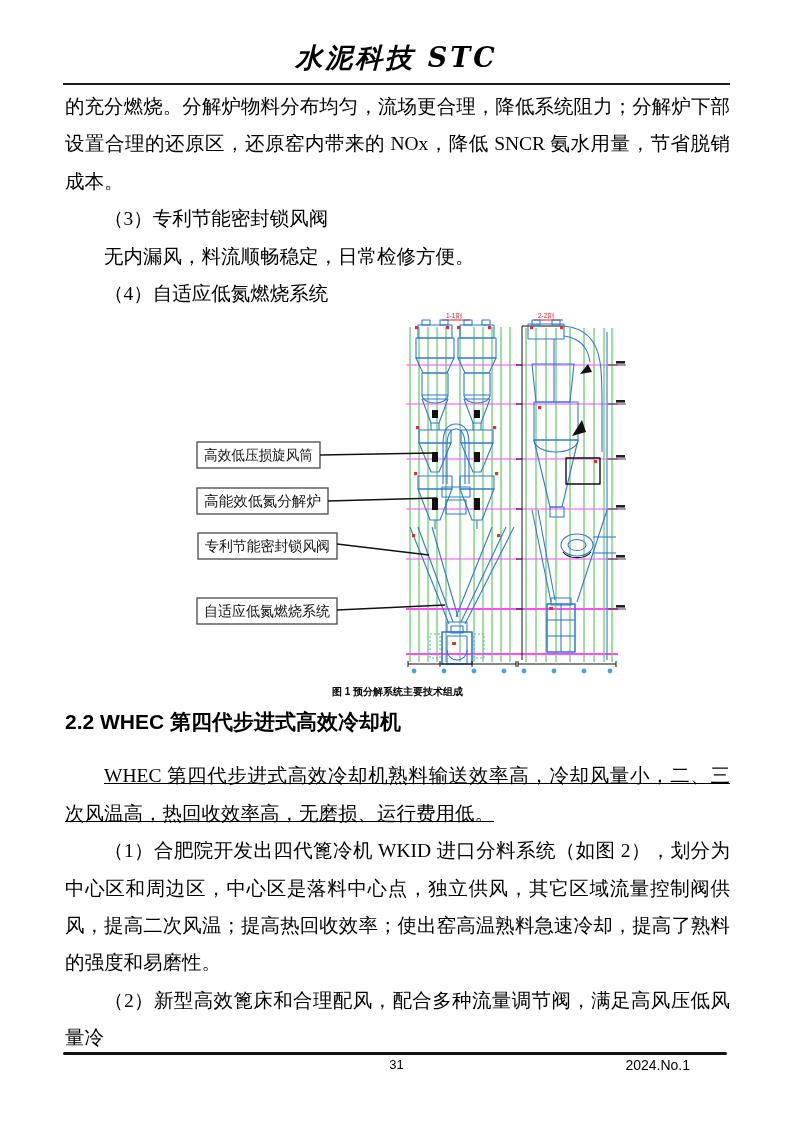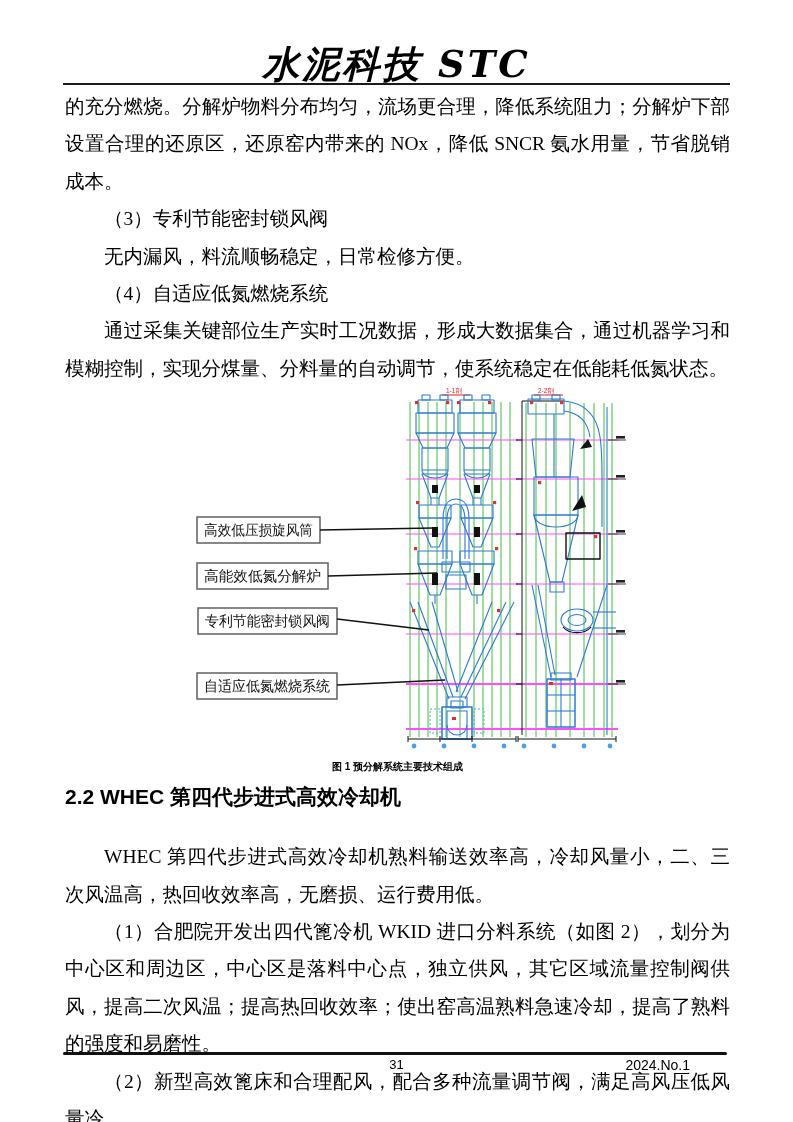--- a/index.html
+++ b/index.html
@@ -1,28 +1,28 @@
 <!DOCTYPE html>
 <html><head>
 <meta charset="utf-8">
 <style>
   html,body{margin:0;padding:0;background:#fff;}
   .page{position:relative;width:793px;height:1122px;background:#fff;color:#000;
         font-family:"Liberation Serif","DejaVu Serif",serif;overflow:hidden;}
 
   .journal-header{position:absolute;top:40px;left:0;width:100%;text-align:center;
         font-family:"DejaVu Serif","Liberation Serif",serif;font-style:italic;font-weight:bold;
-        font-size:37px;letter-spacing:3px;}
+        font-size:27px;letter-spacing:3px;}
   .header-rule{position:absolute;top:83px;left:63px;width:667px;height:2px;background:#1a1a1a;}
 
   .content{position:absolute;top:88px;left:65px;width:665px;font-size:19.5px;
         line-height:37.4px;text-align:justify;}
   p.bp{margin:0;text-indent:2em;}
   p.bp.noindent{text-indent:0;font-family:Liberation Serif, serif;}
-  p.bp.gap{margin-top:26px;}
+  p.bp.gap{margin-top:20px;text-decoration:underline;}
 
   .figure{position:relative;height:368px;}
   .figure svg{position:absolute;left:115px;top:0;}
 
   .figure-caption{text-align:center;font-family:"Liberation Sans","DejaVu Sans",sans-serif;
         font-weight:bold;font-size:10px;line-height:24px;}
   .section-heading{margin:3px 0 12px 0;font-family:"Liberation Sans","DejaVu Sans",sans-serif;
         font-weight:bold;font-size:21px;line-height:30px;}
 
   .footer-rule{position:absolute;top:1052px;left:63px;width:664px;height:3px;background:#111;border-radius:2px;}
@@ -54,21 +54,20 @@
 <div class="page">
 
   <div class="journal-header">水泥科技 STC</div>
   <div class="header-rule"></div>
 
   <div class="content">
     <p class="bp noindent">的充分燃烧。分解炉物料分布均匀，流场更合理，降低系统阻力；分解炉下部设置合理的还原区，还原窑内带来的 NOx，降低 SNCR 氨水用量，节省脱销成本。</p>
     <p class="bp">（3）专利节能密封锁风阀</p>
     <p class="bp">无内漏风，料流顺畅稳定，日常检修方便。</p>
     <p class="bp">（4）自适应低氮燃烧系统</p>
-    <p class="bp">通过采集关键部位生产实时工况数据，形成大数据集合，通过机器学习和模糊控制，实现分煤量、分料量的自动调节，使系统稳定在低能耗低氮状态。</p>
 
     <div class="figure">
       <svg width="460" height="366" viewBox="0 0 460 366">
 
         <g>
           <text class="vlab" x="266" y="6">1-1剖</text>
           <line class="vlabu" x1="262" y1="8" x2="290" y2="8"></line>
           <text class="vlab" x="358" y="6">2-2剖</text>
           <line class="vlabu" x1="354" y1="8" x2="383" y2="8"></line>
         </g>

